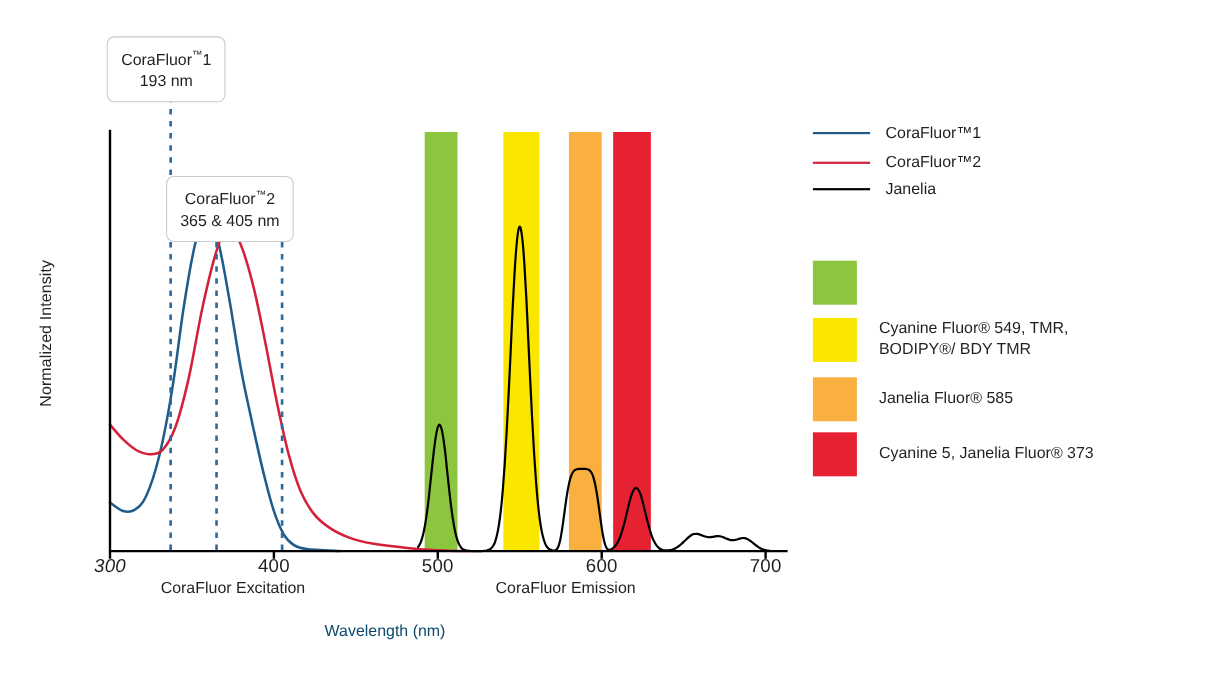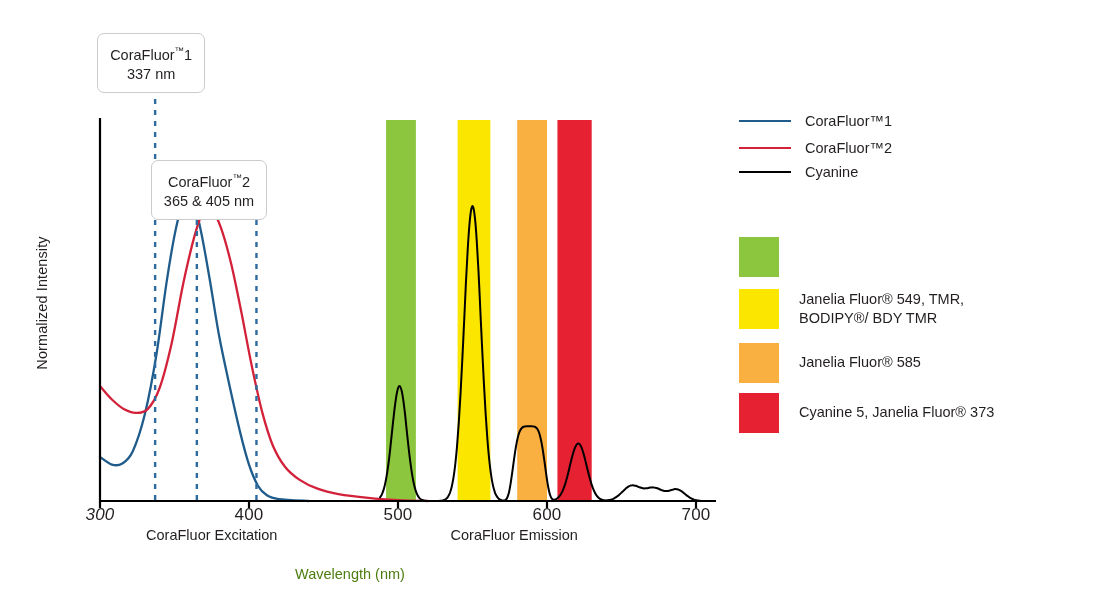--- a/index.html
+++ b/index.html
@@ -43,21 +43,21 @@
     color:#231f20;
     text-align:center;
     white-space:nowrap;
   }
   .axis-x-title{
     position:absolute;
     left:230px; top:566px;
     width:240px;
     text-align:center;
     font-size:14.5px;
-    color:#4d7c0f;
+    color:#0c4a6e;
   }
 
   
   .callout{
     position:absolute;
     border:1px solid #c9cbcd;
     border-radius:7px;
     background:#ffffff;
     text-align:center;
     font-size:14.5px;
@@ -123,52 +123,52 @@
     <div class="tick-label" id="tick3" style="left: 517px; top: 505px;">600</div>
     <div class="tick-label" id="tick4" style="left: 666px; top: 505px;">700</div>
 
     <div class="band-label" id="bandEm" style="left: 404.22px; top: 527px; width: 220px;">CoraFluor Emission</div>
     <div class="band-label" id="bandExc" style="left: 101.75px; top: 527px; width: 220px;">CoraFluor Excitation</div>
 
     <div class="axis-x-title">Wavelength (nm)</div>
 
     <div class="callout" id="callout0" style="left: 97.13px; top: 33px;">
       <span class="ln"><span>CoraFluor</span><span class="sup">™</span><span>1</span></span>
-      <span class="ln">337 nm</span>
+      <span class="ln">193 nm</span>
     </div>
 
     <div class="callout" id="callout1" style="left: 150.85px; top: 160px;">
       <span class="ln"><span>CoraFluor</span><span class="sup">™</span><span>2</span></span>
       <span class="ln">365 &amp; 405 nm</span>
     </div>
   </div>
 
   <div class="legend">
 
     <div class="lg-row" id="lgr0" style="left: 10px; top: 113px;">
       <span class="lg-line" id="lgl0" style="border-top-color: rgb(31, 92, 139);"></span>
       <span class="lg-text">CoraFluor™1</span>
     </div>
     <div class="lg-row" id="lgr1" style="left: 10px; top: 140px;">
       <span class="lg-line" id="lgl1" style="border-top-color: rgb(210, 33, 57);"></span>
       <span class="lg-text">CoraFluor™2</span>
     </div>
     <div class="lg-row" id="lgr2" style="left: 10px; top: 164px;">
       <span class="lg-line" id="lgl2" style="border-top-color: rgb(0, 0, 0);"></span>
-      <span class="lg-text">Cyanine</span>
+      <span class="lg-text">Janelia</span>
     </div>
 
 
     <div class="sw-row" id="swr0" style="left: 10px; top: 237px;">
       <span class="swatch" id="swc0" style="background: rgb(140, 198, 62);"></span>
     </div>
     <div class="sw-row" id="swr1" style="left: 10px; top: 289px;">
       <span class="swatch" id="swc1" style="background: rgb(251, 230, 0);"></span>
       <span class="sw-text two" id="swt1">
-          <span style="display: block;">Janelia Fluor® 549, TMR,</span>
+          <span style="display: block;">Cyanine Fluor® 549, TMR,</span>
           <span style="display: block;">BODIPY®/ BDY TMR</span>
         </span>
     </div>
     <div class="sw-row" id="swr2" style="left: 10px; top: 343px;">
       <span class="swatch" id="swc2" style="background: rgb(249, 176, 64);"></span>
       <span class="sw-text" id="swt2">
           <span style="display: block;">Janelia Fluor® 585</span>
         </span>
     </div>
     <div class="sw-row" id="swr3" style="left: 10px; top: 393px;">

